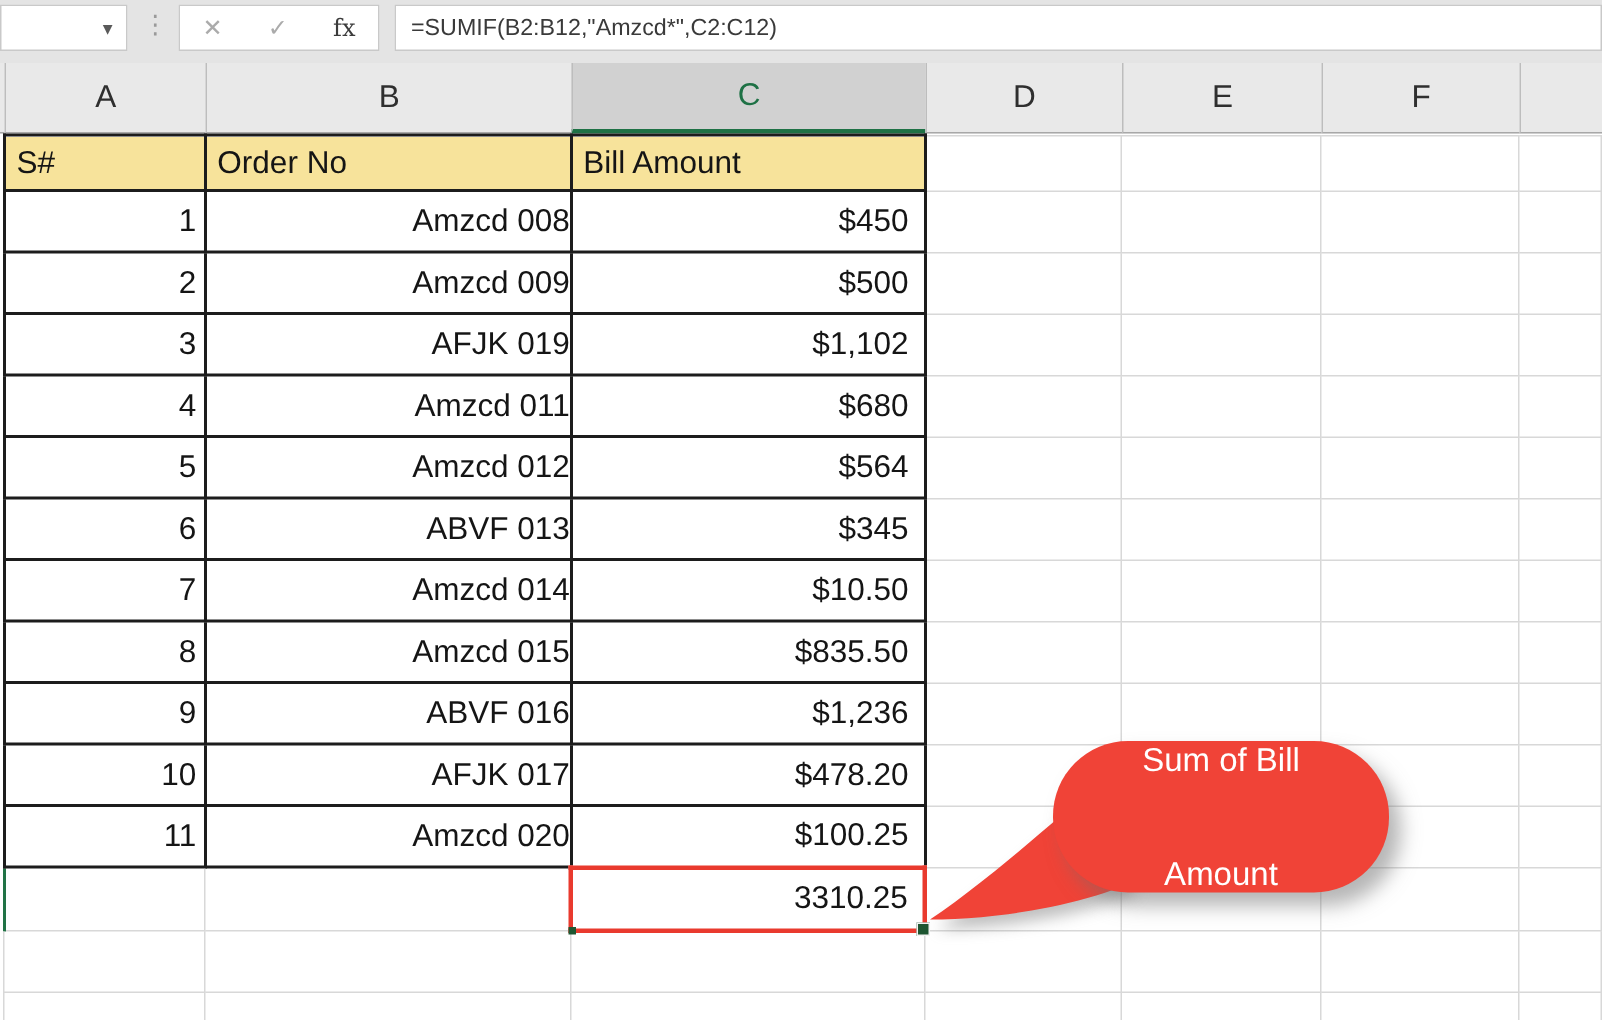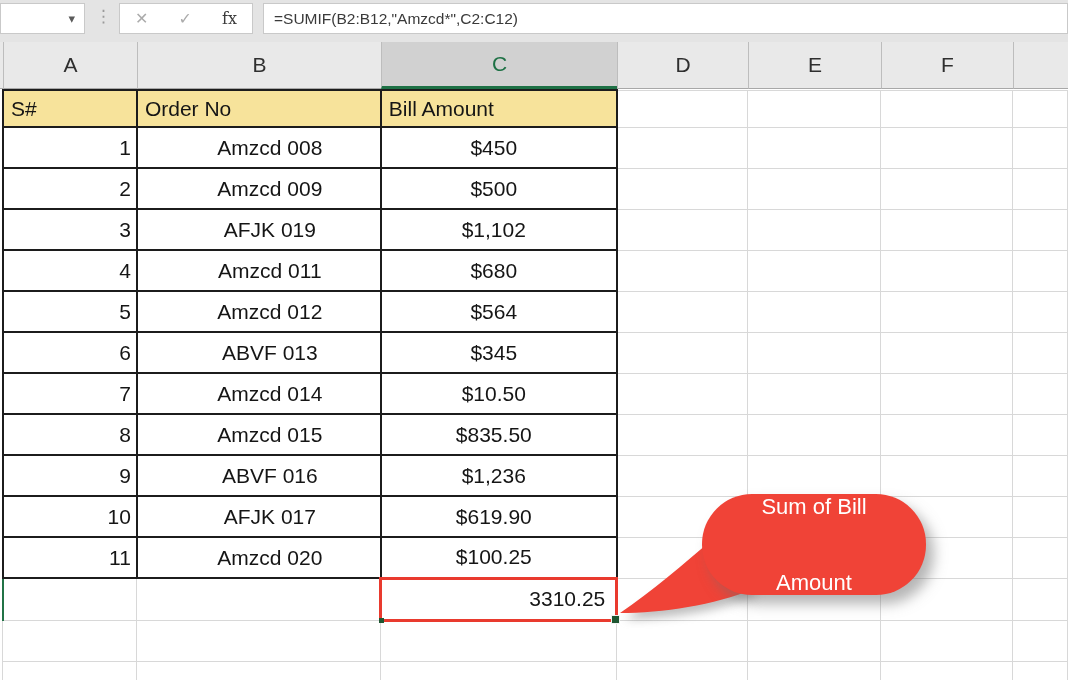--- a/index.html
+++ b/index.html
@@ -32,22 +32,22 @@
 
   
   table.sheet { position:absolute; left:0; top:89px; border-collapse:collapse; table-layout:fixed; }
   td { height:41px; font-size:21px; color:#151515; padding:0; overflow:hidden; white-space:nowrap;
        vertical-align:middle; }
   td.gc  { border:1px solid #D8D8D8; }              
   td.tc  { border:2px solid #1c1c1c; }              
   tr.hdr td { height:37px; }
   tr.hdr td.tc { background:#F7E39B; padding-left:7px; }
   td.a { text-align:right; padding-right:5px; }
-  td.b { text-align:center;  padding-left:22px; }
-  td.c { text-align:center; padding-right:10px; }
+  td.b { text-align:right;  padding-left:22px; }
+  td.c { text-align:right; padding-right:10px; }
   tr.resrow td { height:42px; }
   td.a13 { border-left:2px solid #217346; }
   td.res { border:3px solid #E93A2E; text-align:right; padding-right:10px; position:relative; overflow:visible; }
   td.res::after  { content:""; position:absolute; right:-5px; bottom:-5px; width:7px; height:7px;
                    background:#1E5631; border:1px solid #f2f2f2; }
   td.res::before { content:""; position:absolute; left:-3px; bottom:-4px; width:5px; height:5px;
                    background:#1E5631; }
   tr.empty td { height:41px; }
   tr.empty2 td { height:30px; }
 
@@ -200,21 +200,21 @@
       <td class="tc c">$1,236</td>
       <td class="gc"></td>
           <td class="gc"></td>
           <td class="gc"></td>
           <td class="gc"></td>
     </tr>
     <tr>
       <td></td>
       <td class="tc a">10</td>
       <td class="tc b">AFJK 017</td>
-      <td class="tc c">$619.90</td>
+      <td class="tc c">$478.20</td>
       <td class="gc"></td>
           <td class="gc"></td>
           <td class="gc"></td>
           <td class="gc"></td>
     </tr>
     <tr>
       <td></td>
       <td class="tc a">11</td>
       <td class="tc b">Amzcd 020</td>
       <td class="tc c">$100.25</td>

